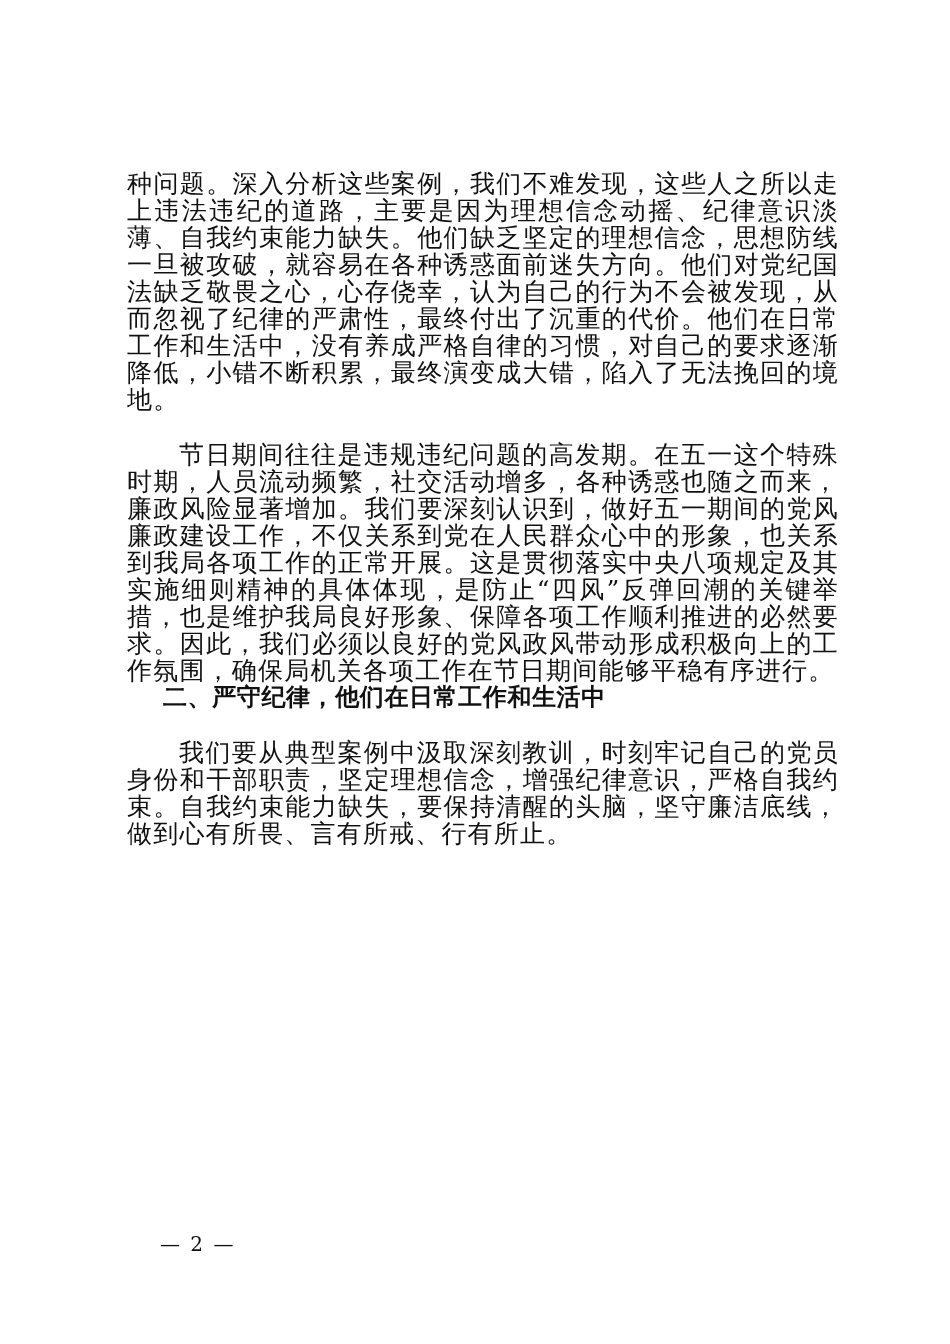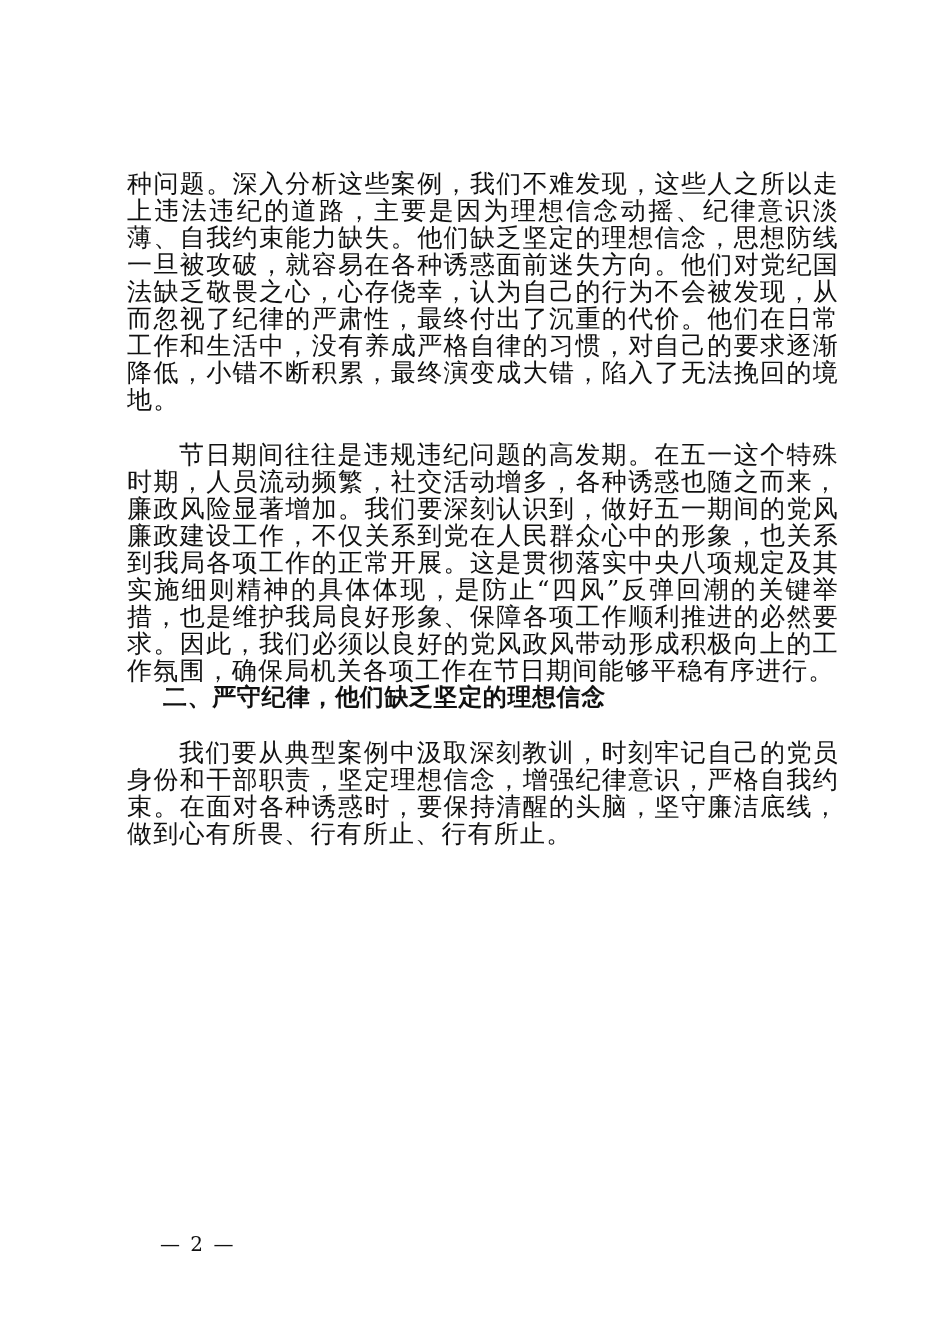--- a/index.html
+++ b/index.html
@@ -60,17 +60,17 @@
       letter-spacing: 2px;
     }
   </style>
 </head>
 <body>
 
 <div class="page">
   <div class="body-text">
     <p class="para">种问题。深入分析这些案例，我们不难发现，这些人之所以走上违法违纪的道路，主要是因为理想信念动摇、纪律意识淡薄、自我约束能力缺失。他们缺乏坚定的理想信念，思想防线一旦被攻破，就容易在各种诱惑面前迷失方向。他们对党纪国法缺乏敬畏之心，心存侥幸，认为自己的行为不会被发现，从而忽视了纪律的严肃性，最终付出了沉重的代价。他们在日常工作和生活中，没有养成严格自律的习惯，对自己的要求逐渐降低，小错不断积累，最终演变成大错，陷入了无法挽回的境地。</p>
     <p class="para indent">节日期间往往是违规违纪问题的高发期。在五一这个特殊时期，人员流动频繁，社交活动增多，各种诱惑也随之而来，廉政风险显著增加。我们要深刻认识到，做好五一期间的党风廉政建设工作，不仅关系到党在人民群众心中的形象，也关系到我局各项工作的正常开展。这是贯彻落实中央八项规定及其实施细则精神的具体体现，是防止“四风”反弹回潮的关键举措，也是维护我局良好形象、保障各项工作顺利推进的必然要求。因此，我们必须以良好的党风政风带动形成积极向上的工作氛围，确保局机关各项工作在节日期间能够平稳有序进行。</p>
-    <p class="heading">二、严守纪律，他们缺乏坚定的理想信念</p>
-    <p class="para indent">我们要从典型案例中汲取深刻教训，时刻牢记自己的党员身份和干部职责，坚定理想信念，增强纪律意识，严格自我约束。在面对各种诱惑时，要保持清醒的头脑，坚守廉洁底线，做到心有所畏、行有所止、行有所止。</p>
+    <p class="heading">二、严守纪律，他们在日常工作和生活中</p>
+    <p class="para indent">我们要从典型案例中汲取深刻教训，时刻牢记自己的党员身份和干部职责，坚定理想信念，增强纪律意识，严格自我约束。自我约束能力缺失，要保持清醒的头脑，坚守廉洁底线，做到心有所畏、言有所戒、行有所止。</p>
   </div>
   <div class="page-number">— 2 —</div>
 </div>
 
 </body></html>

